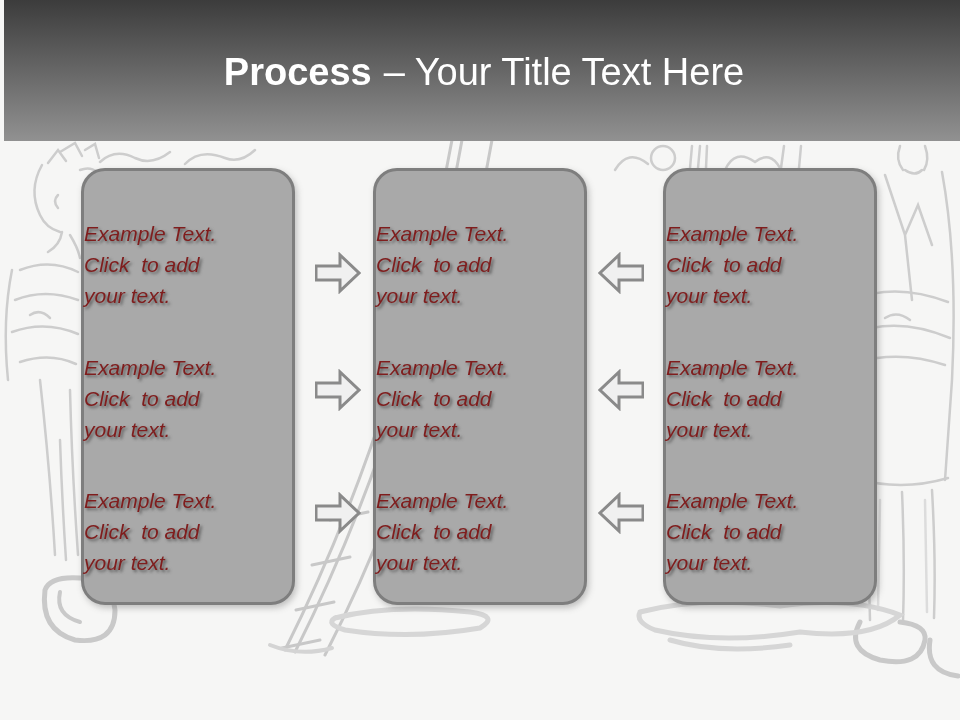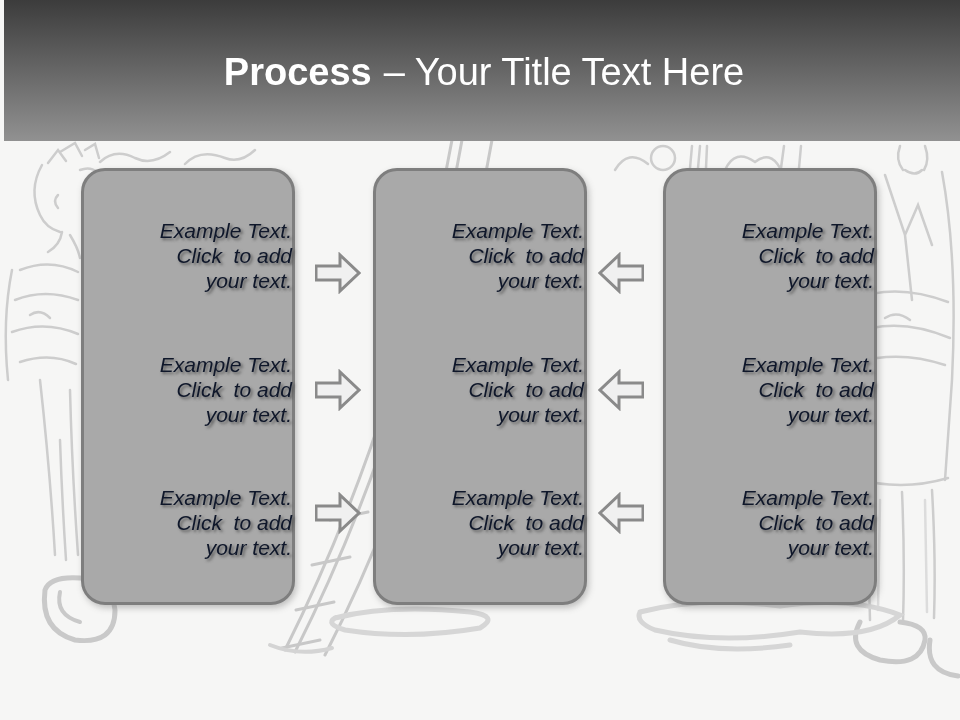--- a/index.html
+++ b/index.html
@@ -22,22 +22,22 @@
   
   .panel{
     position:absolute;width:214px;height:437px;top:168px;z-index:2;
     background:#a9a9a9;border:3px solid #7e7e7e;border-radius:24px;
     box-sizing:border-box;box-shadow:2px 3px 6px rgba(90,90,90,0.35);
   }
   .panel.left{left:81px;}
   .panel.middle{left:373px;}
   .panel.right{left:663px;}
   .block{
-    position:absolute;left:0;right:0;text-align:right;
-    color:#0f172a;font-style:italic;font-size:21px;line-height:25px;
+    position:absolute;left:0;right:0;text-align:left;
+    color:#7f1d1d;font-style:italic;font-size:21px;line-height:31px;
     white-space:pre-wrap;
     text-shadow:2px 2px 3px rgba(70,70,70,0.8);
   }
   .block.b1{top:47px;}
   .block.b2{top:181px;}
   .block.b3{top:314px;}
   
   .arrow{position:absolute;width:46px;height:42px;z-index:2;}
   .acol-fwd{left:315px;}
   .acol-bwd{left:598px;}

